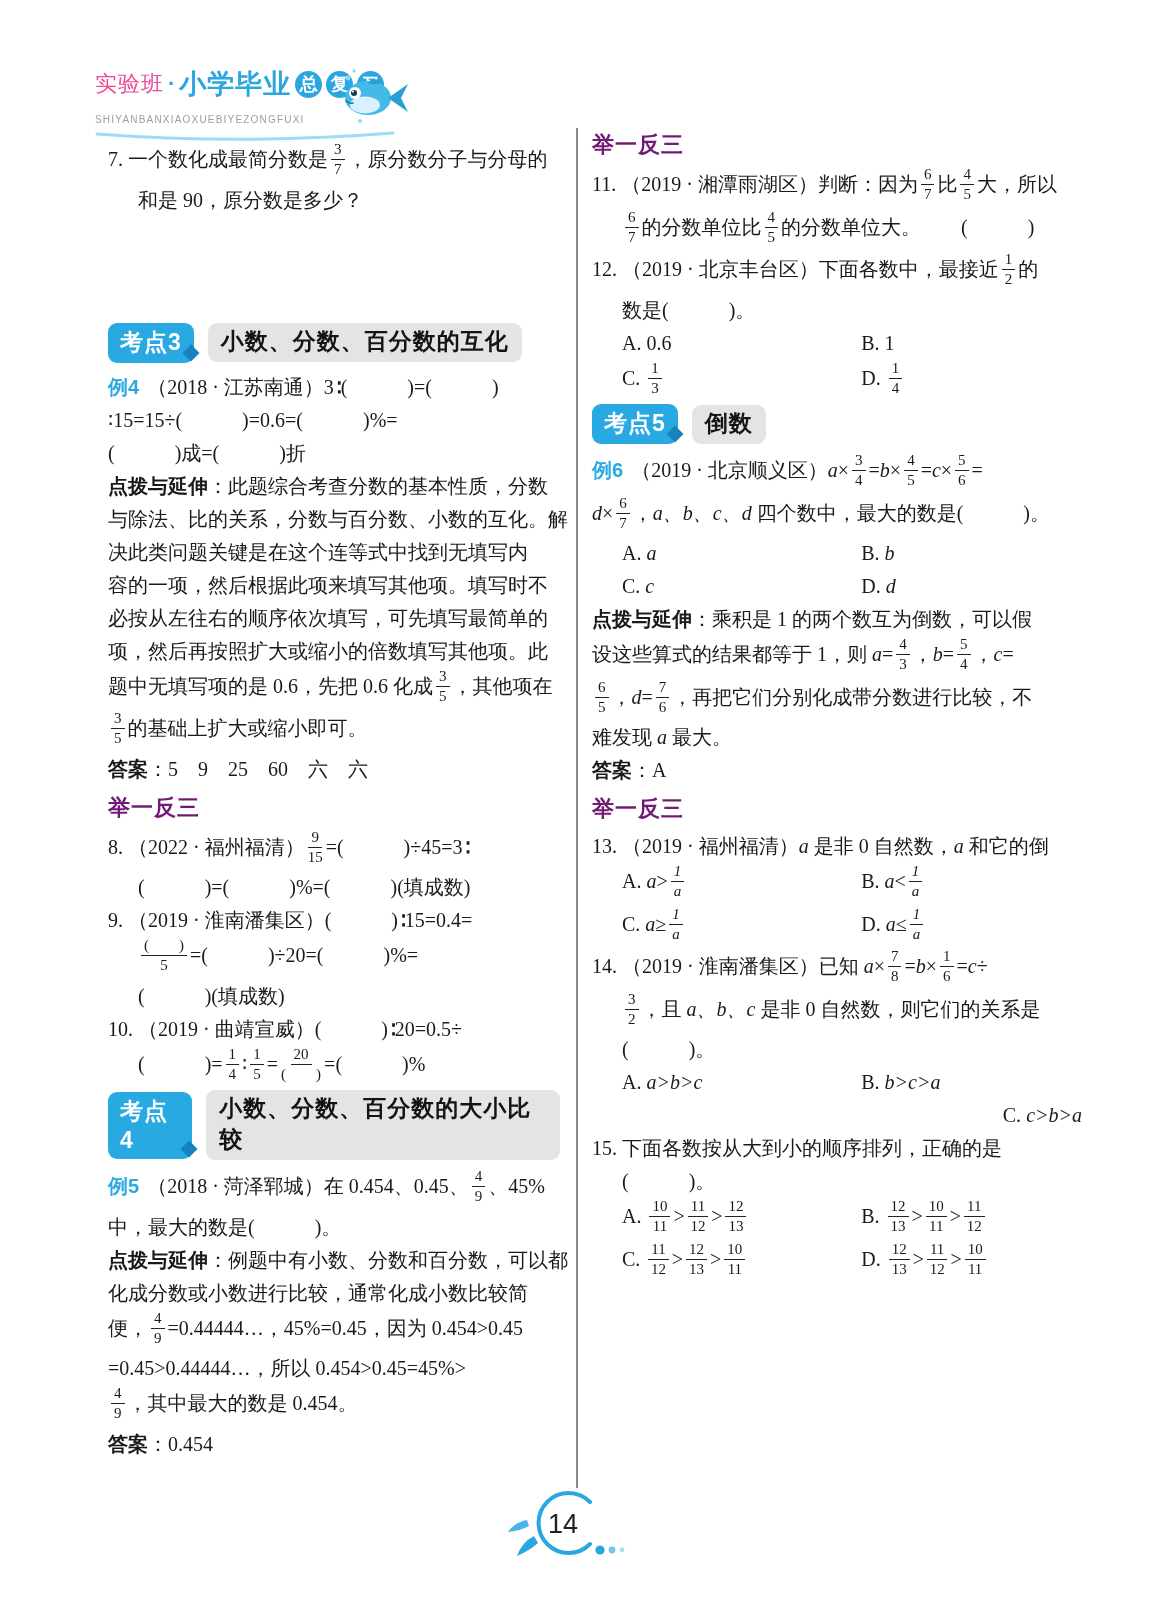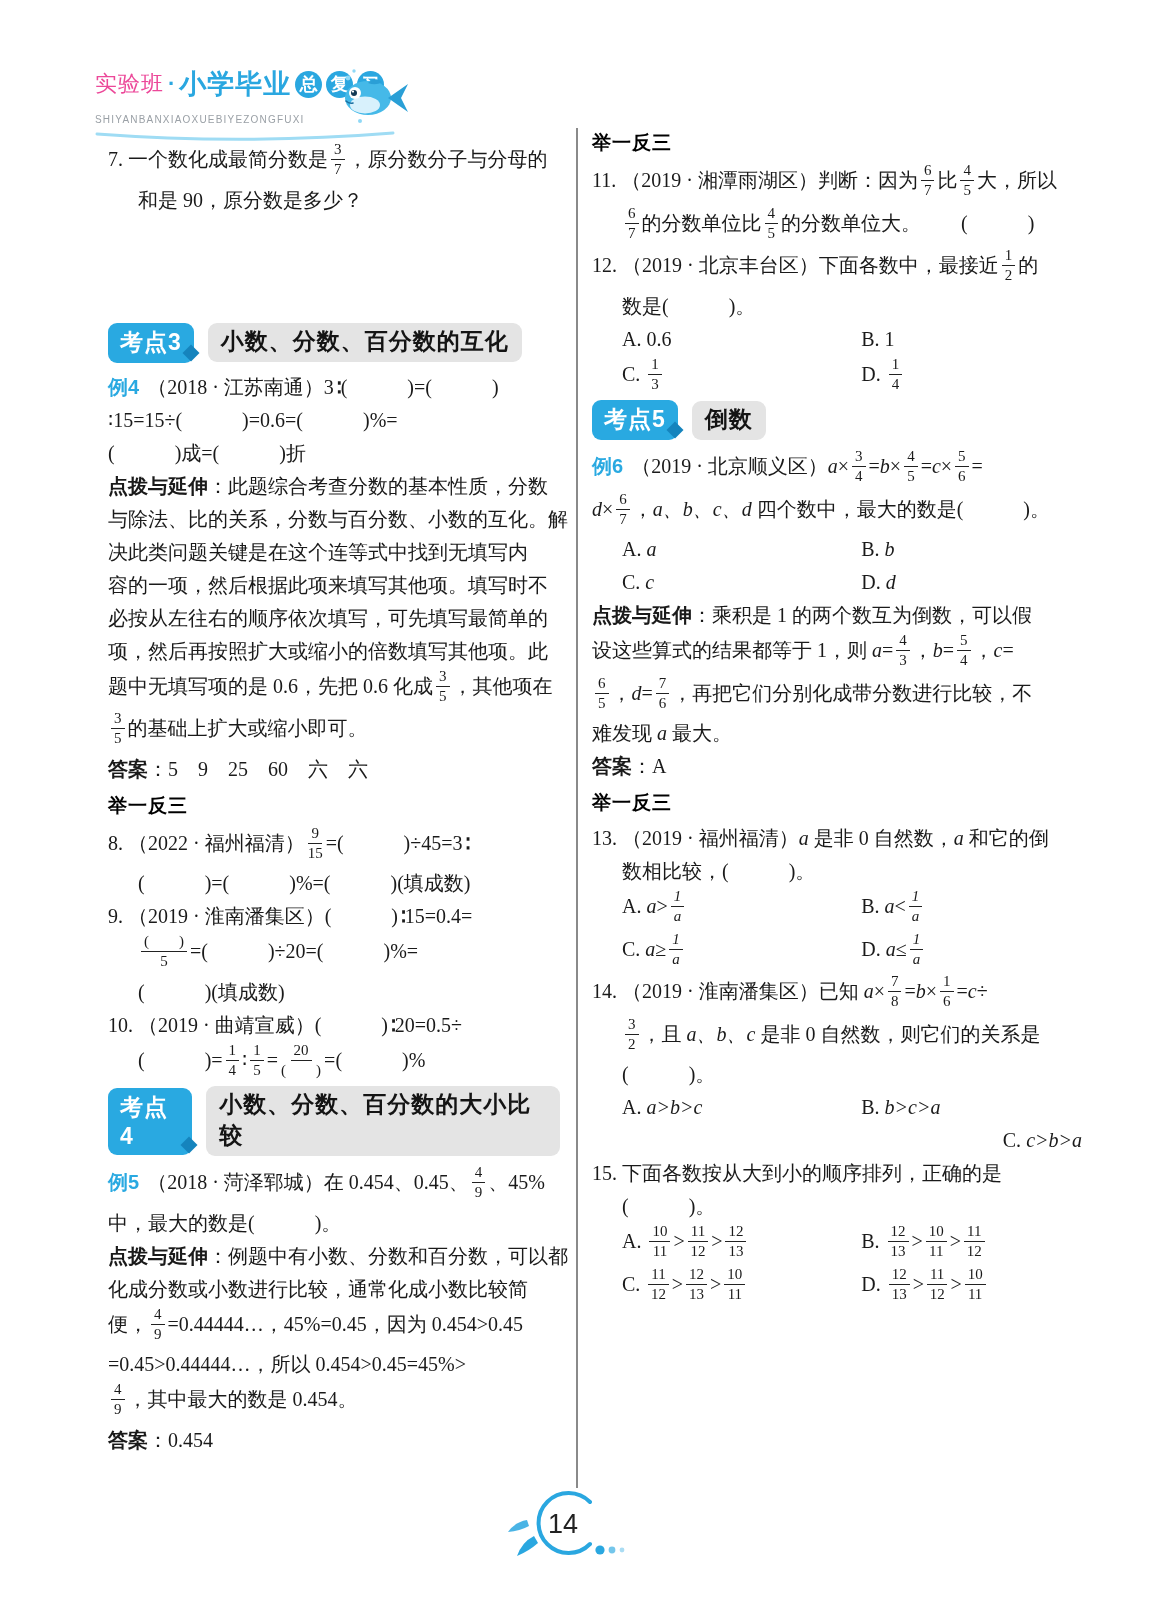--- a/index.html
+++ b/index.html
@@ -25,22 +25,22 @@
   
   .col-left{position:absolute;left:108px;top:138px;width:452px}
   .col-right{position:absolute;left:592px;top:120px;width:490px}
   .divider{position:absolute;left:576px;top:128px;width:2px;height:1360px;background:#8a8a8a}
   
   .block{margin:2px 0}
   .line{line-height:28px;margin:5px 0;white-space:nowrap}
   .line.cols{display:flex}
   .line .col{flex:0 0 52%}
   .line .col + .col{flex:1}
-  .sub{font-family:"Liberation Sans","DejaVu Sans",sans-serif;color:#000000;
-    font-weight:bold;font-size:19px;margin:10px 0 8px;letter-spacing:1px}
+  .sub{font-family:"Liberation Sans","DejaVu Sans",sans-serif;color:#701a75;
+    font-weight:bold;font-size:22px;margin:10px 0 8px;letter-spacing:1px}
   .kd-row{margin:4px 0 10px;display:flex;align-items:center}
   .kd-badge{position:relative;z-index:0;display:inline-block;background:#29a9e1;color:#fff;
     font-family:"Liberation Sans","DejaVu Sans",sans-serif;font-weight:bold;font-size:23px;
     padding:4px 12px 5px;border-radius:9px;letter-spacing:1px}
   .kd-badge::after{content:"";position:absolute;right:-3px;bottom:4px;width:12px;height:12px;
     background:#1584bd;transform:rotate(45deg);z-index:-1}
   .kd-title{display:inline-block;background:#e4e4e4;color:#141414;
     font-family:"Liberation Sans","DejaVu Sans",sans-serif;font-weight:bold;font-size:23px;
     padding:3px 13px 5px;border-radius:9px;margin-left:14px;letter-spacing:1px}
   .lbl-blue{color:#29a9e1;margin-right:8px;font-family:"Liberation Sans","DejaVu Sans",sans-serif;font-weight:bold}
@@ -267,21 +267,20 @@
           <span class="den">6</span>
         </span><span>，再把它们分别化成带分数进行比较，不</span></div>
       <div class="line"><span>难发现 </span><span class="var">a</span><span> 最大。</span></div>
     </div>
     <div class="block">
       <div class="line"><span class="lbl-bold">答案</span><span>：A</span></div>
     </div>
     <div class="sub">举一反三</div>
     <div class="block">
       <div class="line"><span>13. （2019 · 福州福清）</span><span class="var">a</span><span> 是非 0 自然数，</span><span class="var">a</span><span> 和它的倒</span></div>
-      <div class="line" style="padding-left: 30px;"><span>数相比较，(　　　)。</span></div>
       <div class="line cols" style="padding-left: 30px;">
         <span class="col"><span>A. </span><span class="var">a</span><span>&gt;</span><span class="frac var">
             <span class="num">1</span>
             <span class="den">a</span>
           </span></span>
         <span class="col"><span>B. </span><span class="var">a</span><span>&lt;</span><span class="frac var">
             <span class="num">1</span>
             <span class="den">a</span>
           </span></span>
       </div>

